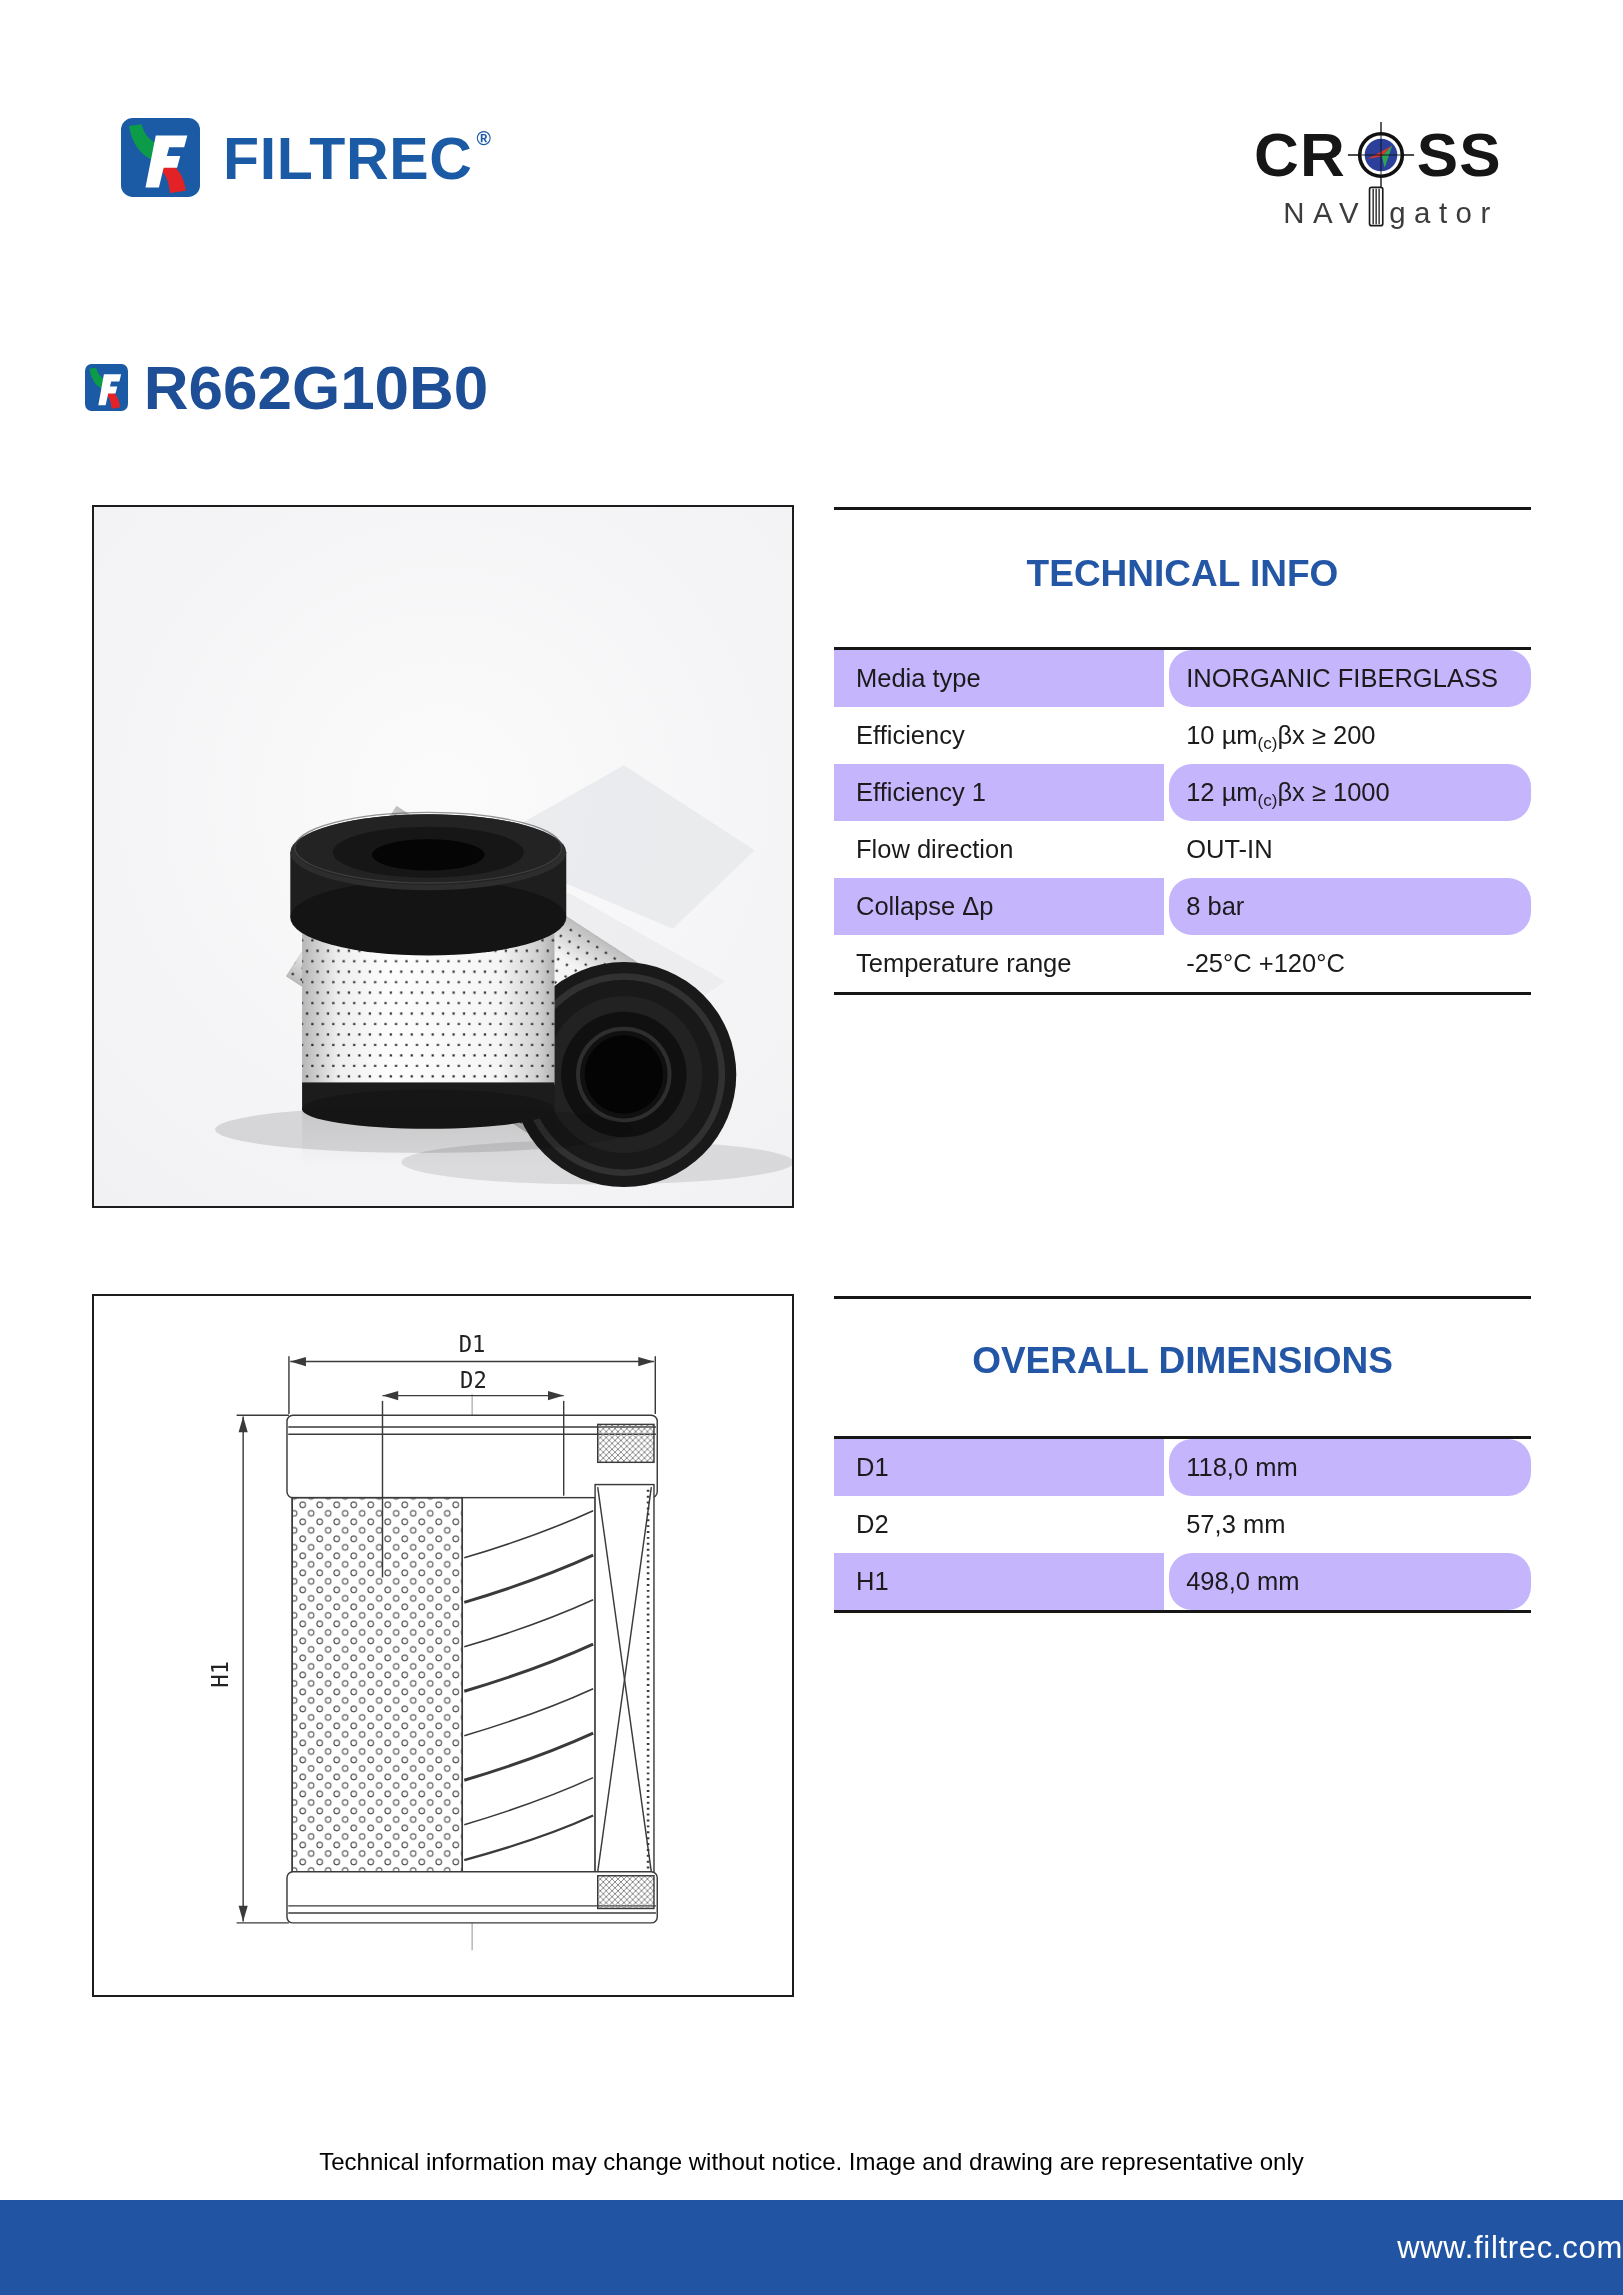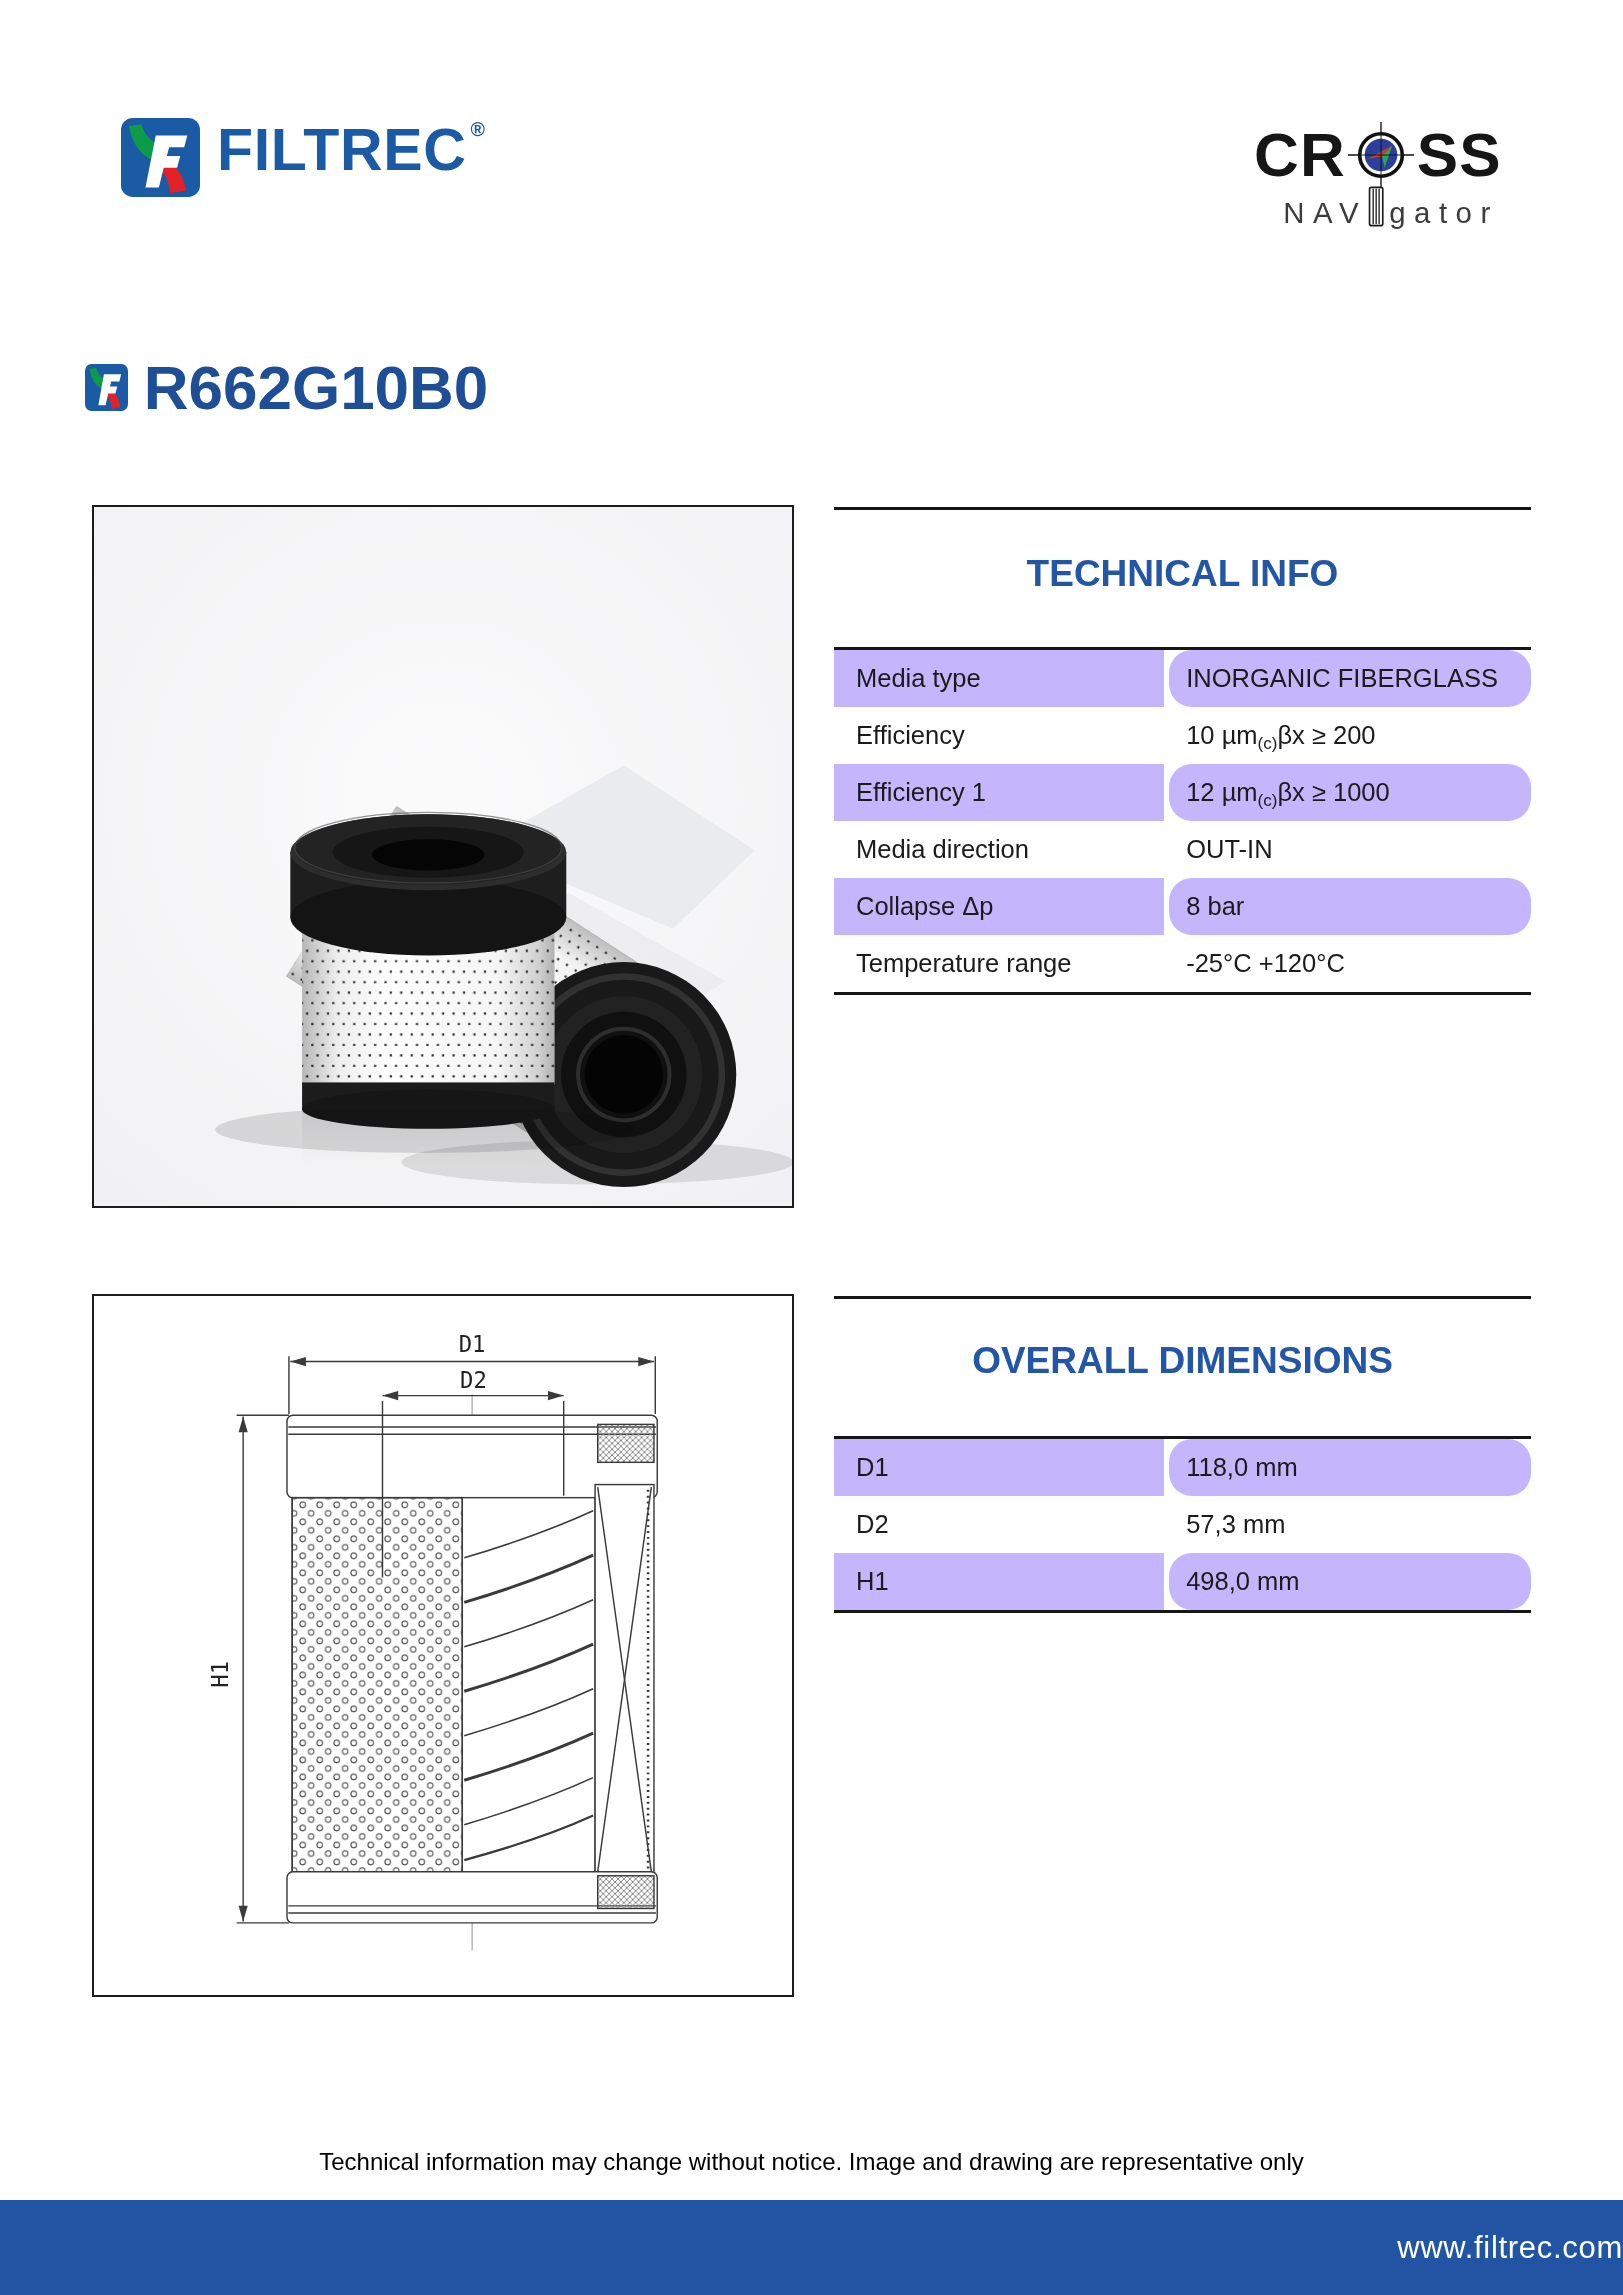--- a/index.html
+++ b/index.html
@@ -1,20 +1,20 @@
 <!DOCTYPE html>
 <html style="font-size:10.5px"><head>
 <meta charset="utf-8">
 <style>
   * { margin:0; padding:0; box-sizing:border-box; }
   html,body { width:1623px; height:2295px; background:#ffffff; font-family:"Liberation Sans", sans-serif; position:relative; overflow:hidden; }
   .abs { position:absolute; }
 
   
-  .logo-filtrec { left:121px; top:118px; display:flex; gap:17px; }
+  .logo-filtrec { left:121px; top:118px; display:flex; align-items:center; gap:23px; }
   .fmark-big { width:79px; height:79px; }
   .wordmark { font-size:59px; font-weight:bold; color:#1b5aa5; letter-spacing:0.7px; line-height:1; }
   .reg { font-size:19.6px; font-weight:bold; color:#1b5aa5; vertical-align:34px; margin-left:3.9px; }
 
   .logo-cross { left:1247px; top:121px; width:262px; text-align:center; }
   .cross-line1 { display:flex; align-items:center; justify-content:center; }
   .cross-txt { font-size:62px; font-weight:bold; color:#161616; letter-spacing:1.3px; line-height:1; }
   .compass { width:68px; height:68px; margin:0 1.3px; overflow:visible; }
   .cross-line2 { display:flex; align-items:flex-end; justify-content:center; margin-top:-2.6px; margin-left:26px; }
   .nav-txt { font-size:29.4px; color:#3c3c3c; letter-spacing:8.5px; line-height:1; }
@@ -202,21 +202,21 @@
   </div>
   <div class="spec-row gray">
     <div class="cell cell-label">Efficiency 1</div>
     <div class="cell cell-value">
         <span>12 µm</span>
         <sub>(c)</sub>
         <span> βx ≥ 1000</span>
       </div>
   </div>
   <div class="spec-row">
-    <div class="cell cell-label">Media direction</div>
+    <div class="cell cell-label">Flow direction</div>
     <div class="cell cell-value">
         <span>OUT-IN</span>
         <sub></sub>
         <span></span>
       </div>
   </div>
   <div class="spec-row gray">
     <div class="cell cell-label">Collapse Δp</div>
     <div class="cell cell-value">
         <span>8 bar</span>

